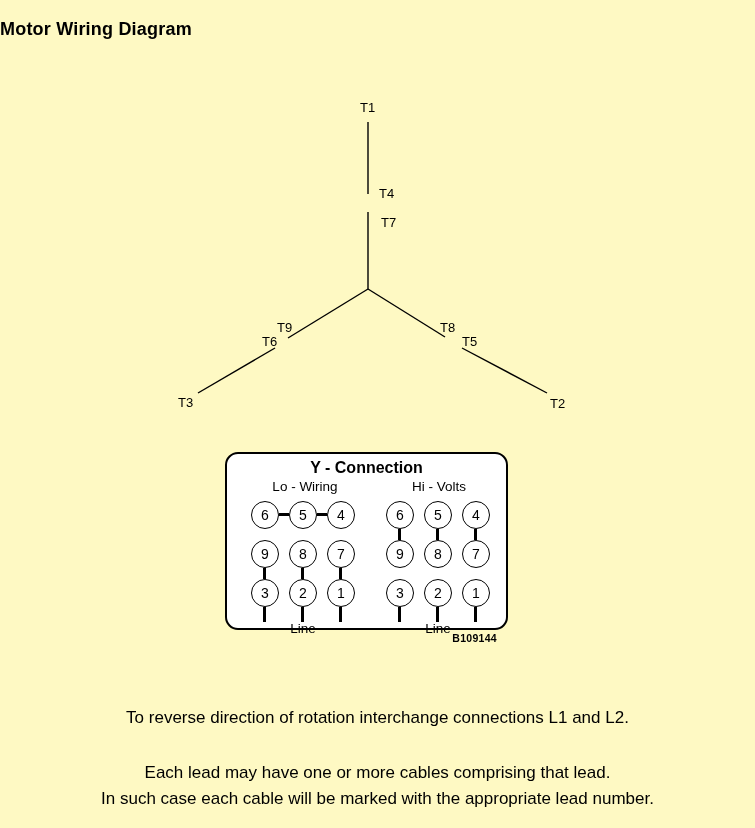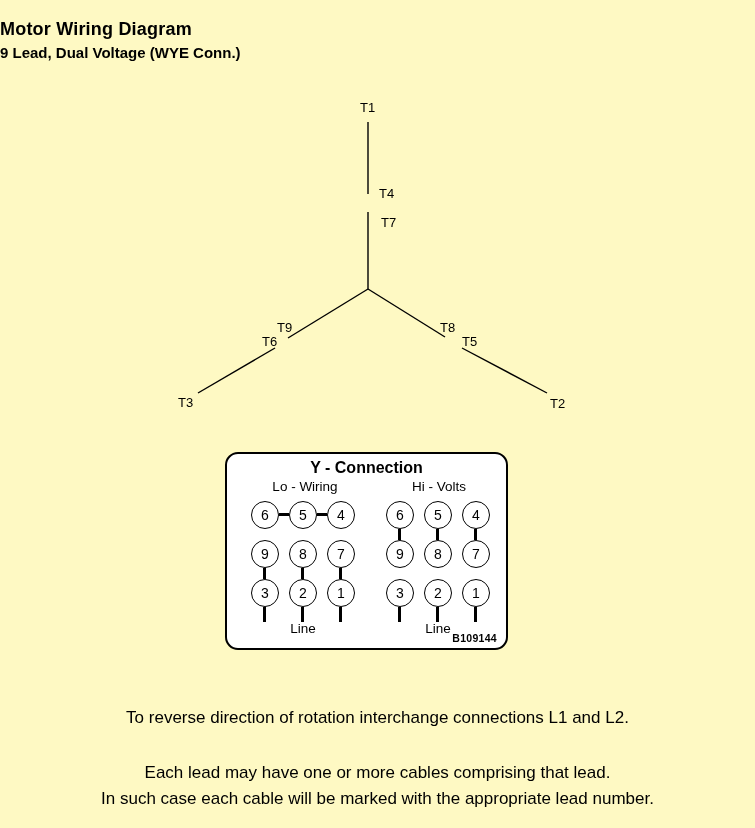--- a/index.html
+++ b/index.html
@@ -47,21 +47,21 @@
     position: absolute;
     font-size: 13px;
     line-height: 15px;
     white-space: nowrap;
   }
   .conn-box {
     position: absolute;
     left: 225px;
     top: 452px;
     width: 283px;
-    height: 198px;
+    height: 178px;
     border: 2px solid #000000;
     border-radius: 13px;
     box-sizing: border-box;
     background: #ffffff;
   }
   .box-title {
     position: absolute;
     left: 0;
     top: 5px;
     width: 100%;
@@ -124,21 +124,20 @@
     font-size: 17px;
     line-height: 25.5px;
   }
 </style>
 </head>
 <body>
 
 <div class="page">
 
   <div class="title">Motor Wiring Diagram</div>
-  <div class="subtitle">9 Lead, Dual Voltage (WYE Conn.)</div>
 
   <svg class="wye-svg" width="755" height="440" viewBox="0 0 755 440">
     <line x1="368" y1="122" x2="368" y2="194"></line>
     <line x1="368" y1="212" x2="368" y2="289"></line>
     <line x1="368" y1="289" x2="288" y2="338"></line>
     <line x1="275" y1="348" x2="198" y2="393"></line>
     <line x1="368" y1="289" x2="445" y2="337"></line>
     <line x1="462" y1="348" x2="547" y2="393"></line>
   </svg>
 

